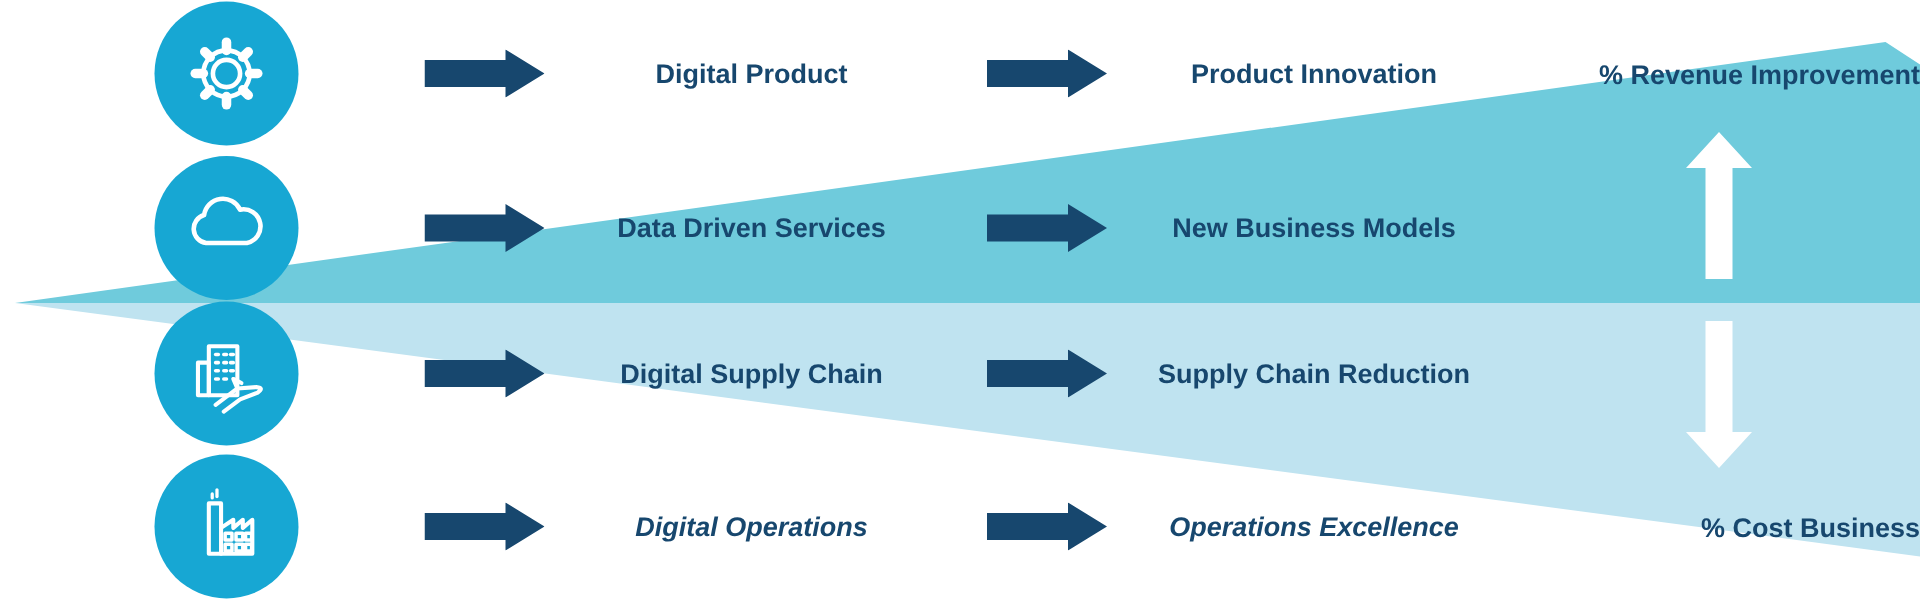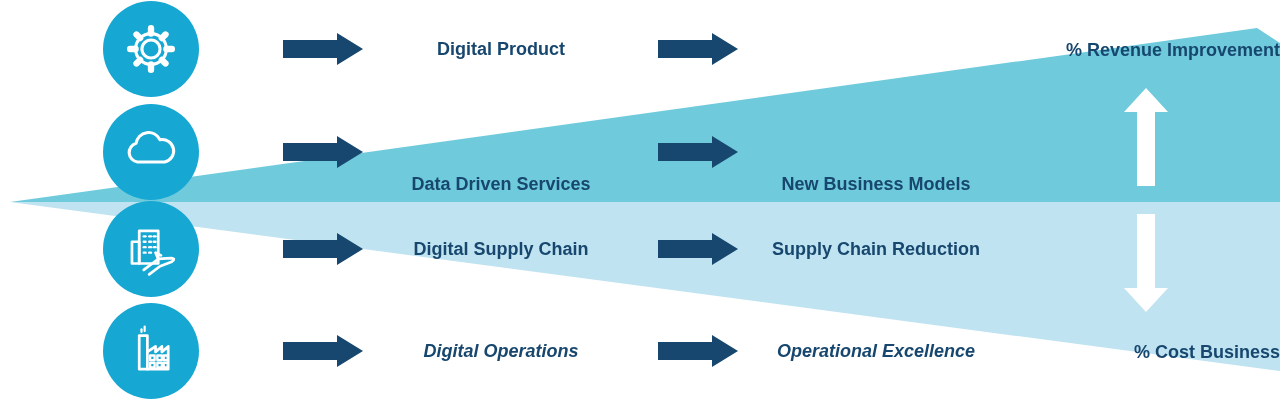--- a/index.html
+++ b/index.html
@@ -25,21 +25,21 @@
     position:absolute;width:260px;text-align:center;z-index:3;
     color:var(--navy);font-weight:bold;font-size:18px;line-height:20px;
   }
   .src-label{left:371px;}
   .out-label{left:746px;}
   .right-label{left:1020px;width:260px;text-align:right;}
   .white-arrow{position:absolute;left:1124px;width:44px;height:98px;z-index:2;}
   .white-arrow polygon{fill:var(--arrow_white);}
   
   .r1{top:1px;}   .r1a{top:33px;}  .r1t{top:39px;}
-  .r2{top:104px;} .r2a{top:136px;} .r2t{top:142px;margin-top:32px;}
+  .r2{top:104px;} .r2a{top:136px;} .r2t{top:142px;}
   .r3{top:201px;} .r3a{top:233px;} .r3t{top:239px;}
   .r4{top:303px;} .r4a{top:335px;} .r4t{top:341px;font-style:italic;}
 </style>
 </head>
 <body>
 
 <div class="canvas">
 
   <svg class="wedges" width="1280" height="400" viewBox="0 0 1280 400">
     <polygon class="wedge-top" points="10,202 1257,28 1280,43 1280,202"></polygon>
@@ -62,20 +62,21 @@
       </g>
     </svg>
   </div>
   <svg class="flow-arrow r1a" style="left:283px" viewBox="0 0 80 32">
     <polygon points="0,7 54,7 54,0 80,16 54,32 54,25 0,25"></polygon>
   </svg>
   <div class="label src-label r1t">Digital Product</div>
   <svg class="flow-arrow r1a" style="left:658px" viewBox="0 0 80 32">
     <polygon points="0,7 54,7 54,0 80,16 54,32 54,25 0,25"></polygon>
   </svg>
+  <div class="label out-label r1t">Product Innovation</div>
 
   <div class="circle r2">
     <svg width="58" height="58" viewBox="0 0 64 64">
       <path d="M17 43 A10.5 10.5 0 0 1 15.5 22.5 A14 14 0 0 1 42 18.5 A10.5 10.5 0 0 1 47 43 Z"></path>
     </svg>
   </div>
   <svg class="flow-arrow r2a" style="left:283px" viewBox="0 0 80 32">
     <polygon points="0,7 54,7 54,0 80,16 54,32 54,25 0,25"></polygon>
   </svg>
   <div class="label src-label r2t">Data Driven Services</div>
@@ -132,21 +133,21 @@
       </g>
     </svg>
   </div>
   <svg class="flow-arrow r4a" style="left:283px" viewBox="0 0 80 32">
     <polygon points="0,7 54,7 54,0 80,16 54,32 54,25 0,25"></polygon>
   </svg>
   <div class="label src-label r4t">Digital Operations</div>
   <svg class="flow-arrow r4a" style="left:658px" viewBox="0 0 80 32">
     <polygon points="0,7 54,7 54,0 80,16 54,32 54,25 0,25"></polygon>
   </svg>
-  <div class="label out-label r4t">Operational Excellence</div>
+  <div class="label out-label r4t">Operations Excellence</div>
 
   <div class="label right-label" style="top:40px">% Revenue Improvement</div>
   <svg class="white-arrow" style="top:88px" viewBox="0 0 44 98">
     <polygon points="22,0 44,24 31,24 31,98 13,98 13,24 0,24"></polygon>
   </svg>
   <svg class="white-arrow" style="top:214px" viewBox="0 0 44 98">
     <polygon points="13,0 31,0 31,74 44,74 22,98 0,74 13,74"></polygon>
   </svg>
   <div class="label right-label" style="top:342px">% Cost Business</div>
 

